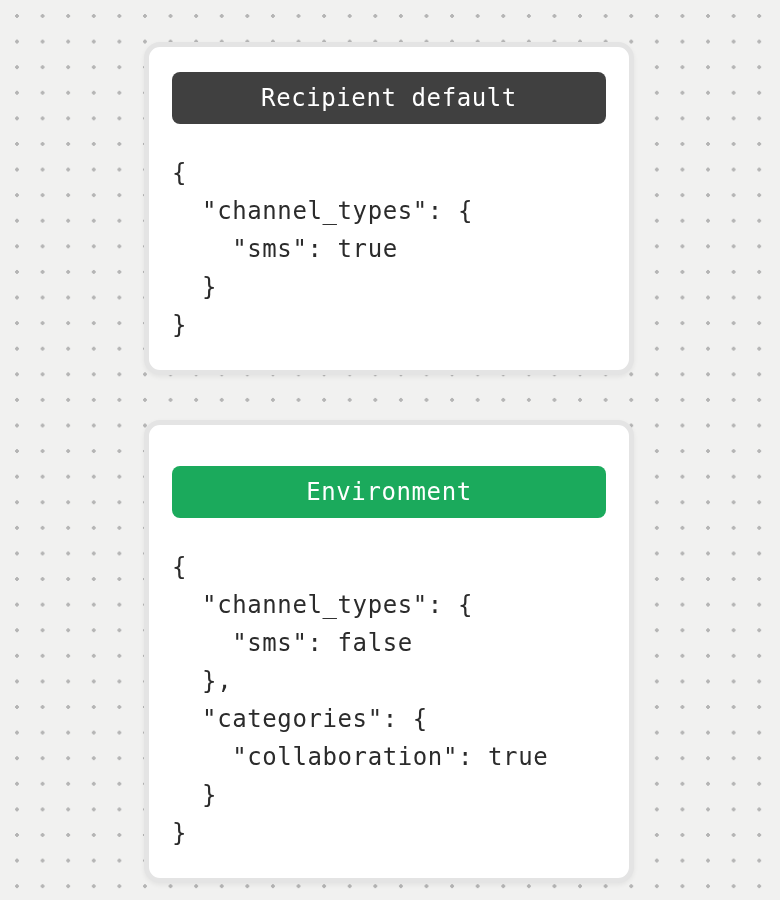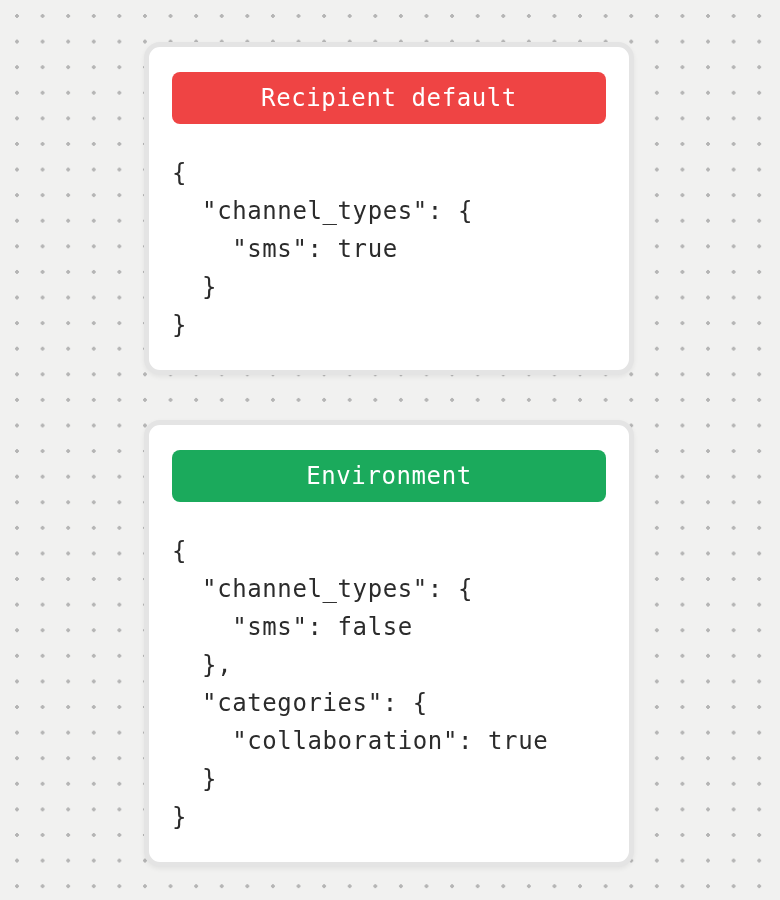--- a/index.html
+++ b/index.html
@@ -61,34 +61,34 @@
     white-space: pre;
     height: 38px;
   }
 </style>
 </head>
 <body>
 
 <main class="canvas">
 
   <section class="card card-first">
-    <div class="card-header" style="background-color: #ef4444;">
+    <div class="card-header" style="background-color: #404040;">
       <span>Recipient default</span>
     </div>
     <div class="code-block">
       <div class="code-line">{</div>
       <div class="code-line">  "channel_types": {</div>
       <div class="code-line">    "sms": true</div>
       <div class="code-line">  }</div>
       <div class="code-line">}</div>
     </div>
   </section>
 
   <section class="card card-second">
-    <div class="card-header" style="background-color: rgb(27, 170, 92);">
+    <div class="card-header" style="background-color: rgb(27, 170, 92); margin-top: 16px;">
       <span>Environment</span>
     </div>
     <div class="code-block">
       <div class="code-line">{</div>
       <div class="code-line">  "channel_types": {</div>
       <div class="code-line">    "sms": false</div>
       <div class="code-line">  },</div>
       <div class="code-line">  "categories": {</div>
       <div class="code-line">    "collaboration": true</div>
       <div class="code-line">  }</div>

